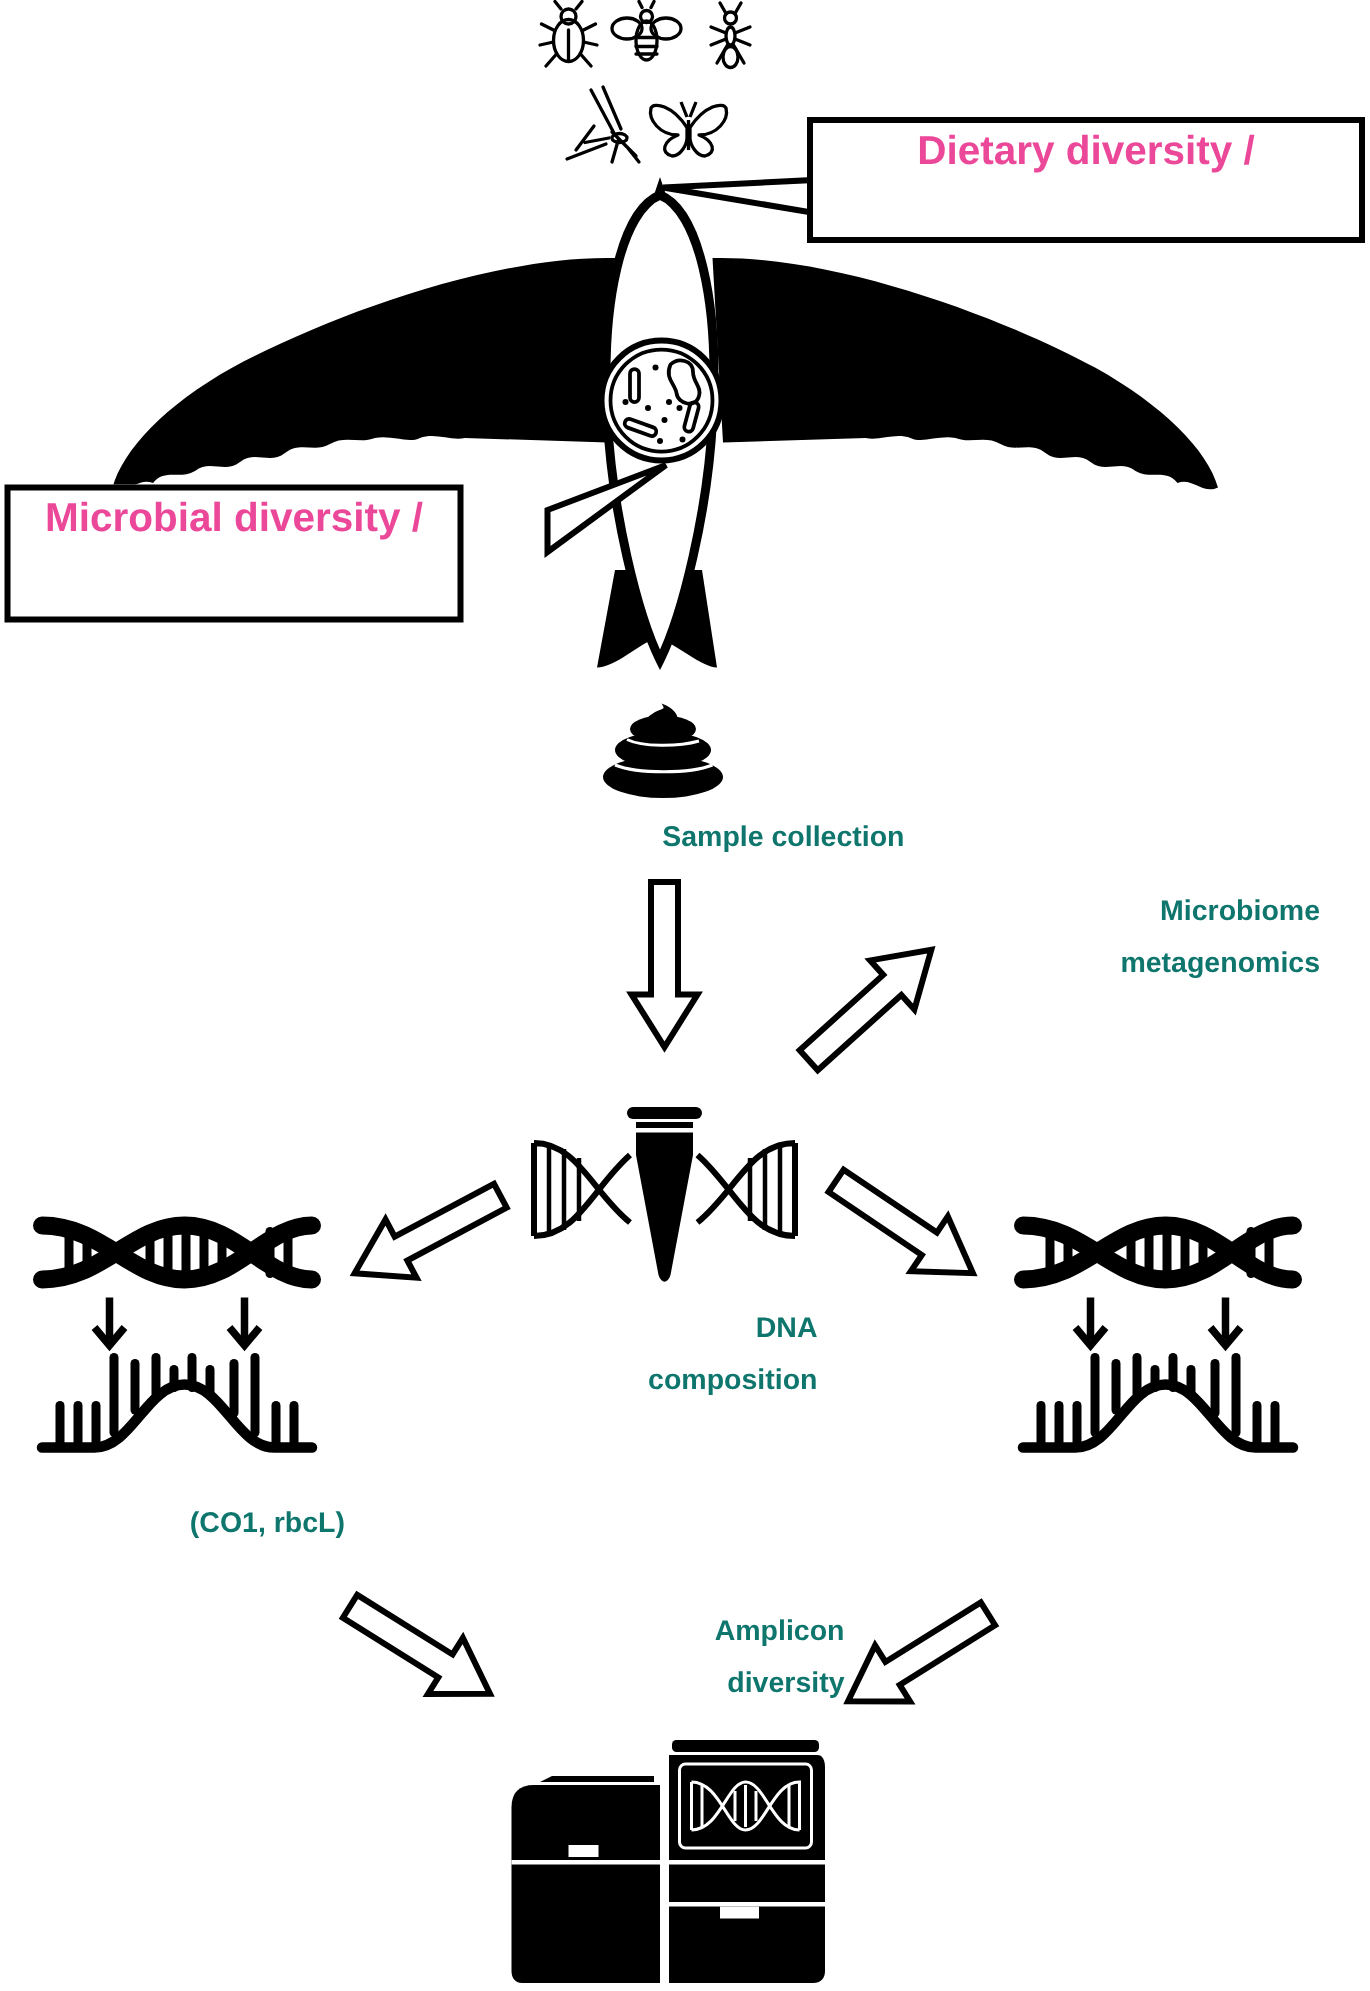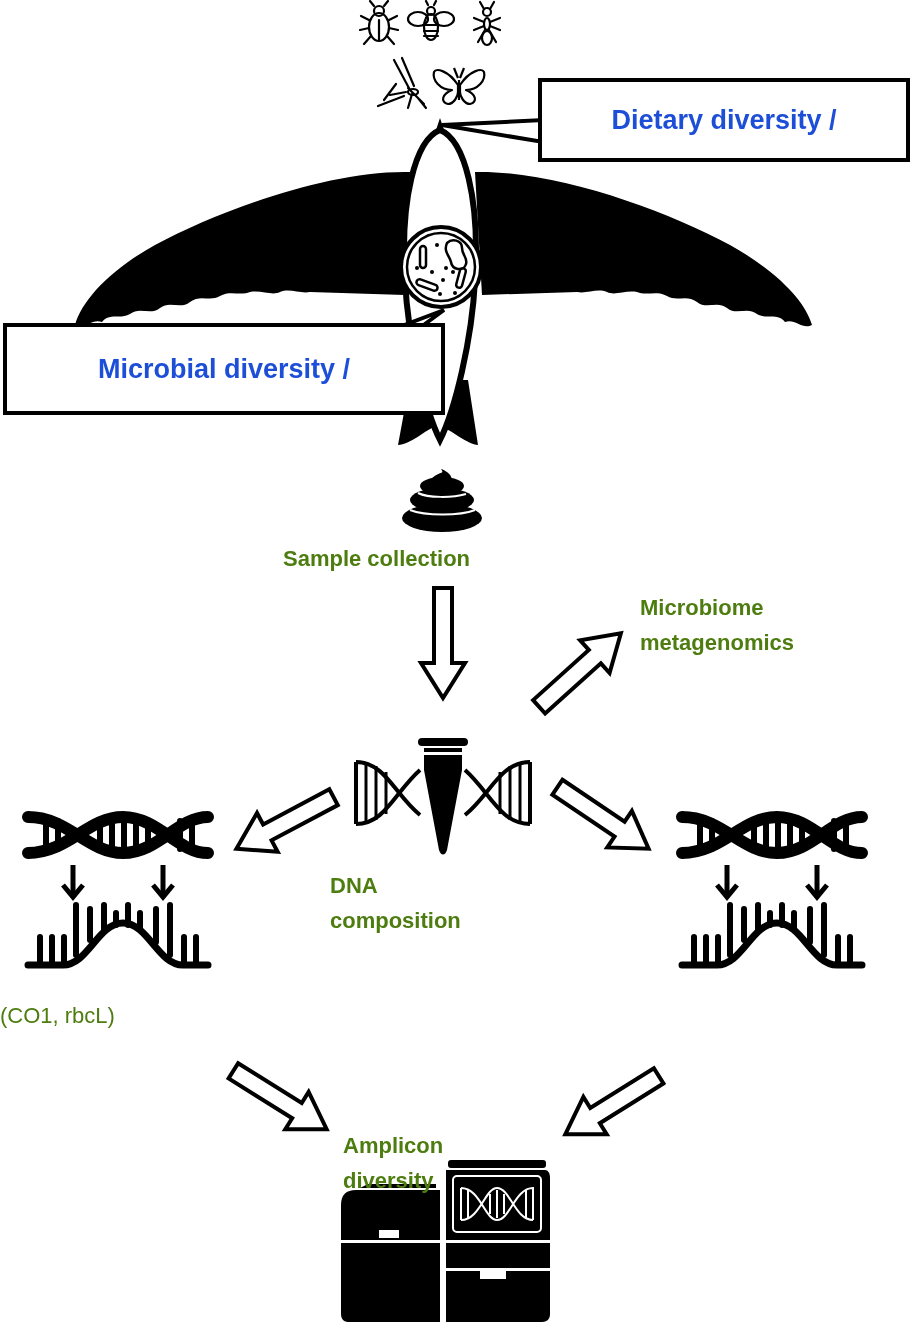--- a/index.html
+++ b/index.html
@@ -1,20 +1,20 @@
 <!DOCTYPE html>
 <html><head>
 <meta charset="utf-8">
 <style>
   html, body { margin:0; padding:0; background:#ffffff; }
   body { width:913px; height:1327px; position:relative; overflow:hidden; font-family:"Liberation Sans", sans-serif; color:#000; }
   svg.canvas { position:absolute; left:0; top:0; }
-  .lbl { position:absolute; text-align:left; font-weight:bold; font-size:22px; line-height:35px; color:#4d7c0f; }
-  .sub { font-weight:normal; }
-  .callout { position:absolute; background:#fff; border:4px solid #000; box-sizing:border-box; font-weight:bold; font-size:27px; line-height:36px; text-align:center; color:#1d4ed8; display:flex; flex-direction:column; justify-content:center; }
+  .lbl { position:absolute; text-align:right; font-weight:bold; font-size:19px; line-height:35px; color:#0f766e; }
+  .sub { font-weight:bold; }
+  .callout { position:absolute; background:#fff; border:4px solid #000; box-sizing:border-box; font-weight:bold; font-size:27px; line-height:36px; text-align:center; color:#ec4899; display:flex; flex-direction:row; justify-content:center; }
 </style>
 </head>
 <body>
 
 <svg class="canvas" width="913" height="1327" viewBox="0 0 913 1327">
   <defs>
     <g id="hollow-arrow">
 
       <path d="M-55,-9 L20,-9 L20,-22 L55,0 L20,22 L20,9 L-55,9 Z" fill="#fff" stroke="#000" stroke-width="4" stroke-linejoin="miter"></path>
     </g>
@@ -197,39 +197,39 @@
         <line x1="497" y1="1190" x2="497" y2="1218"></line>
         <line x1="504" y1="1194" x2="504" y2="1214"></line>
         <line x1="526" y1="1190" x2="526" y2="1218"></line>
     </g>
   </g>
 </svg>
 
 <div class="callout" style="left:538px; top:78px; width:372px; height:84px;">
   <span>Dietary diversity /</span>
 </div>
-<div class="callout" style="left:3px; top:323px; width:442px; height:92px;">
+<div class="callout" style="left:3px; top:323px; width:306px; height:92px;">
   <span>Microbial diversity /</span>
 </div>
 
 <div class="lbl" style="left:283px; top:541px; width:320px;">Sample collection</div>
 
 <div class="lbl" style="left:640px; top:590px; width:240px;">
   <div>Microbiome</div>
   <div>metagenomics</div>
 </div>
 
-<div class="lbl" style="left:330px; top:868px; width:200px;">
+<div class="lbl" style="left:345px; top:868px; width:200px;">
   <div>DNA</div>
   <div>composition</div>
 </div>
 
 <div class="lbl" style="left:0px; top:998px; width:230px;">
   <div class="sub">(CO1, rbcL)</div>
 </div>
 
 <div class="lbl" style="left:643px; top:998px; width:270px;">
 </div>
 
-<div class="lbl" style="left:343px; top:1128px; width:220px;">
+<div class="lbl" style="left:343px; top:1070px; width:220px;">
   <div>Amplicon</div>
   <div>diversity</div>
 </div>
 
 </body></html>

